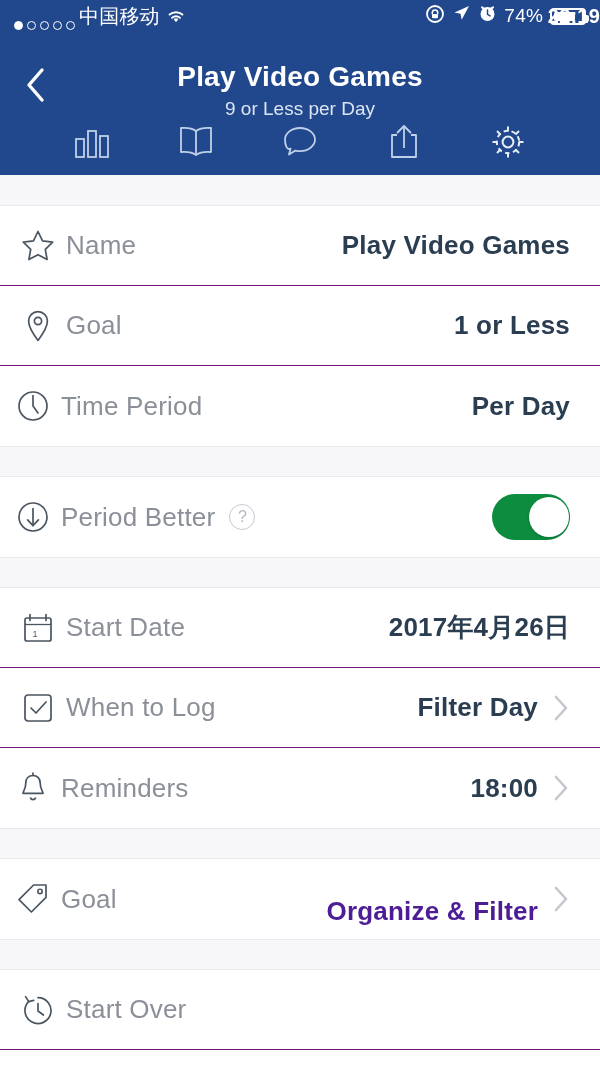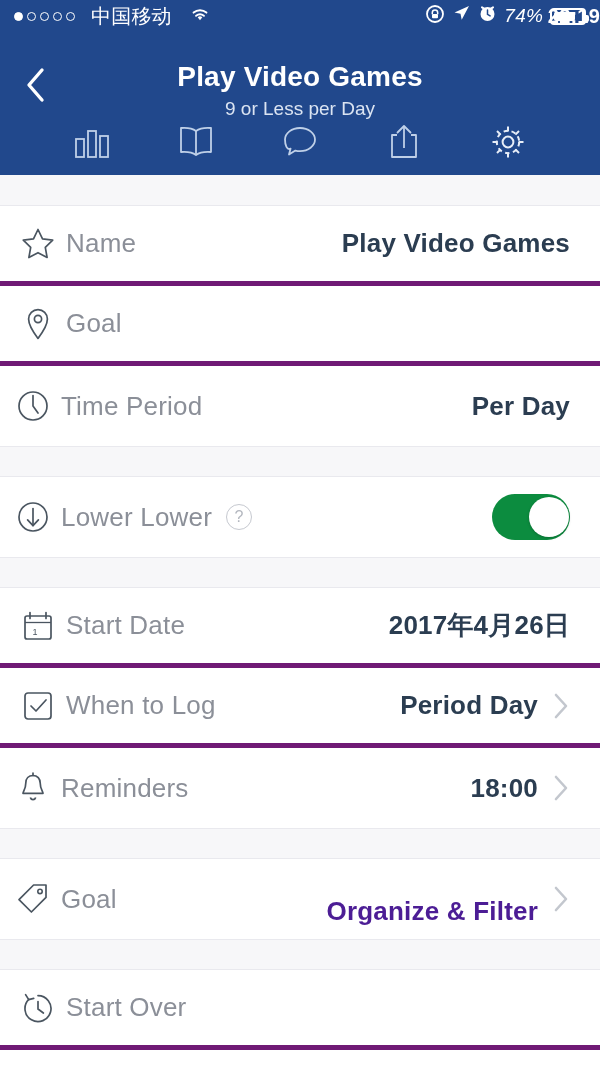--- a/index.html
+++ b/index.html
@@ -10,32 +10,32 @@
     overflow:hidden;
   }
   .phone { width:600px; height:1068px; position:relative; background:#fbfbfc; }
 
   
   .statusbar {
     height:32px; background:#21488c; color:#fff;
     display:flex; align-items:center; position:relative;
     padding:0 14px; font-size:19px; letter-spacing:.2px;
   }
-  .sb-left { display:flex; align-items:center; gap:16px; }
+  .sb-left { display:flex; align-items:flex-end; gap:4px; }
   .dots { display:flex; align-items:center; gap:4px; }
   .dot { width:9px; height:9px; border-radius:50%; border:1.6px solid #fff; }
   .dot.on { background:#fff; }
   .carrier { font-size:20px; font-weight:400; }
   .sb-center {
     position:absolute; left:0; right:0; text-align:right;
     font-size:20px; font-weight:700;
   }
   .sb-right {
     margin-left:auto; display:flex; align-items:center; gap:7px;
-    font-size:19px; font-weight:400;font-style:italic;
+    font-size:19px; font-weight:400;
   }
   .battery {
     width:36px; height:17px; border:2px solid #fff; border-radius:4px;
     position:relative; padding:2px; display:flex; align-items:center;
   }
   .battery::after {
     content:""; position:absolute; right:-5px; top:5px;
     width:3px; height:7px; background:#fff; border-radius:0 2px 2px 0;
   }
   .battery i { display:block; height:100%; width:74%; background:#fff; border-radius:2px; }
@@ -67,21 +67,21 @@
 
   
   .list { background:#fbfbfc; }
   .gap { height:31px; background:#f7f7f9;
          border-top:1px solid #e9e9ee; border-bottom:1px solid #e9e9ee; }
   .gap.first { border-top:none; }
   .section { background:#fff; }
   .row {
     height:80px; display:flex; align-items:center;
     padding:0 30px 0 20px; background:#fff;
-    border-bottom:5px solid #701a75; position:relative;
+    border-bottom:1px solid #701a75; position:relative;
   }
   .row:last-child { border-bottom:none;padding-left:15px; }
   .row .ico {
     width:46px; min-width:46px; display:flex; align-items:center; justify-content:flex-start;
     color:#4a5560;
   }
   .label {
     font-size:26px; color:#8b8f98; font-weight:400; letter-spacing:.2px;
     white-space:nowrap;
   }
@@ -225,20 +225,21 @@
       </div>
 
       <div class="row">
         <span class="ico">
           <svg width="36" height="36" viewBox="0 0 36 36">
               <path d="M18 3.6c-5.2 0-9.4 4.2-9.4 9.4 0 7 9.4 19.4 9.4 19.4s9.4-12.4 9.4-19.4c0-5.2-4.2-9.4-9.4-9.4z" stroke="#4a5560" stroke-width="1.7" fill="none" stroke-linejoin="round"></path>
               <circle cx="18" cy="13" r="3.6" stroke="#4a5560" stroke-width="1.7" fill="none"></circle>
             </svg>
         </span>
         <span class="label">Goal</span>
+        <span class="value">1 or Less</span>
       </div>
 
       <div class="row">
         <span class="ico">
           <svg width="36" height="36" viewBox="0 0 36 36">
               <circle cx="18" cy="18" r="14" stroke="#4a5560" stroke-width="1.7" fill="none"></circle>
               <path d="M18 7.5V18l5 7" stroke="#4a5560" stroke-width="1.7" fill="none" stroke-linecap="round"></path>
             </svg>
         </span>
         <span class="label">Time Period</span>
@@ -250,21 +251,21 @@
 
     <div class="section">
       <div class="row">
         <span class="ico">
           <svg width="36" height="36" viewBox="0 0 36 36">
               <circle cx="18" cy="18" r="14" stroke="#4a5560" stroke-width="1.7" fill="none"></circle>
               <path d="M18 9.5v17" stroke="#4a5560" stroke-width="1.7" fill="none" stroke-linecap="round"></path>
               <path d="M12.6 20.8L18 26.6l5.4-5.8" stroke="#4a5560" stroke-width="1.7" fill="none" stroke-linecap="round" stroke-linejoin="round"></path>
             </svg>
         </span>
-        <span class="label">Lower Lower</span>
+        <span class="label">Period Better</span>
         <span class="help">?</span>
         <span class="toggle">
             <i></i>
           </span>
       </div>
     </div>
 
     <div class="gap"></div>
 
     <div class="section">
@@ -282,21 +283,21 @@
       </div>
 
       <div class="row">
         <span class="ico">
           <svg width="36" height="36" viewBox="0 0 36 36">
               <rect x="5" y="5" width="26" height="26" rx="3" stroke="#4a5560" stroke-width="1.7" fill="none"></rect>
               <path d="M11 18l5 5 10-11" stroke="#4a5560" stroke-width="1.7" fill="none" stroke-linecap="round" stroke-linejoin="round"></path>
             </svg>
         </span>
         <span class="label">When to Log</span>
-        <span class="value">Period Day</span>
+        <span class="value">Filter Day</span>
         <span class="chev">
           <svg width="18" height="30" viewBox="0 0 18 30">
               <path d="M4 4l10 11L4 26" stroke="#c3c7ce" stroke-width="2.6" fill="none" stroke-linecap="round" stroke-linejoin="round"></path>
             </svg>
         </span>
       </div>
 
       <div class="row">
         <span class="ico">
           <svg width="36" height="36" viewBox="0 0 36 36">

